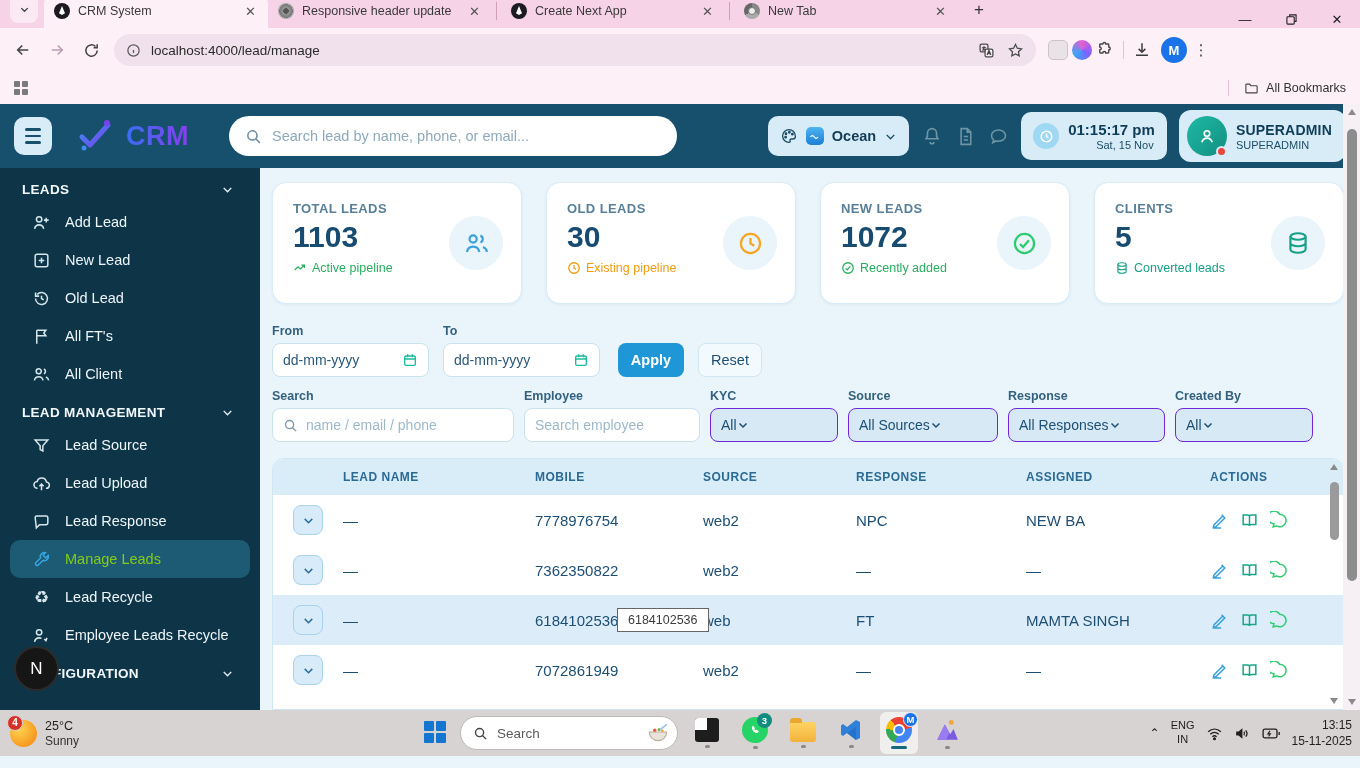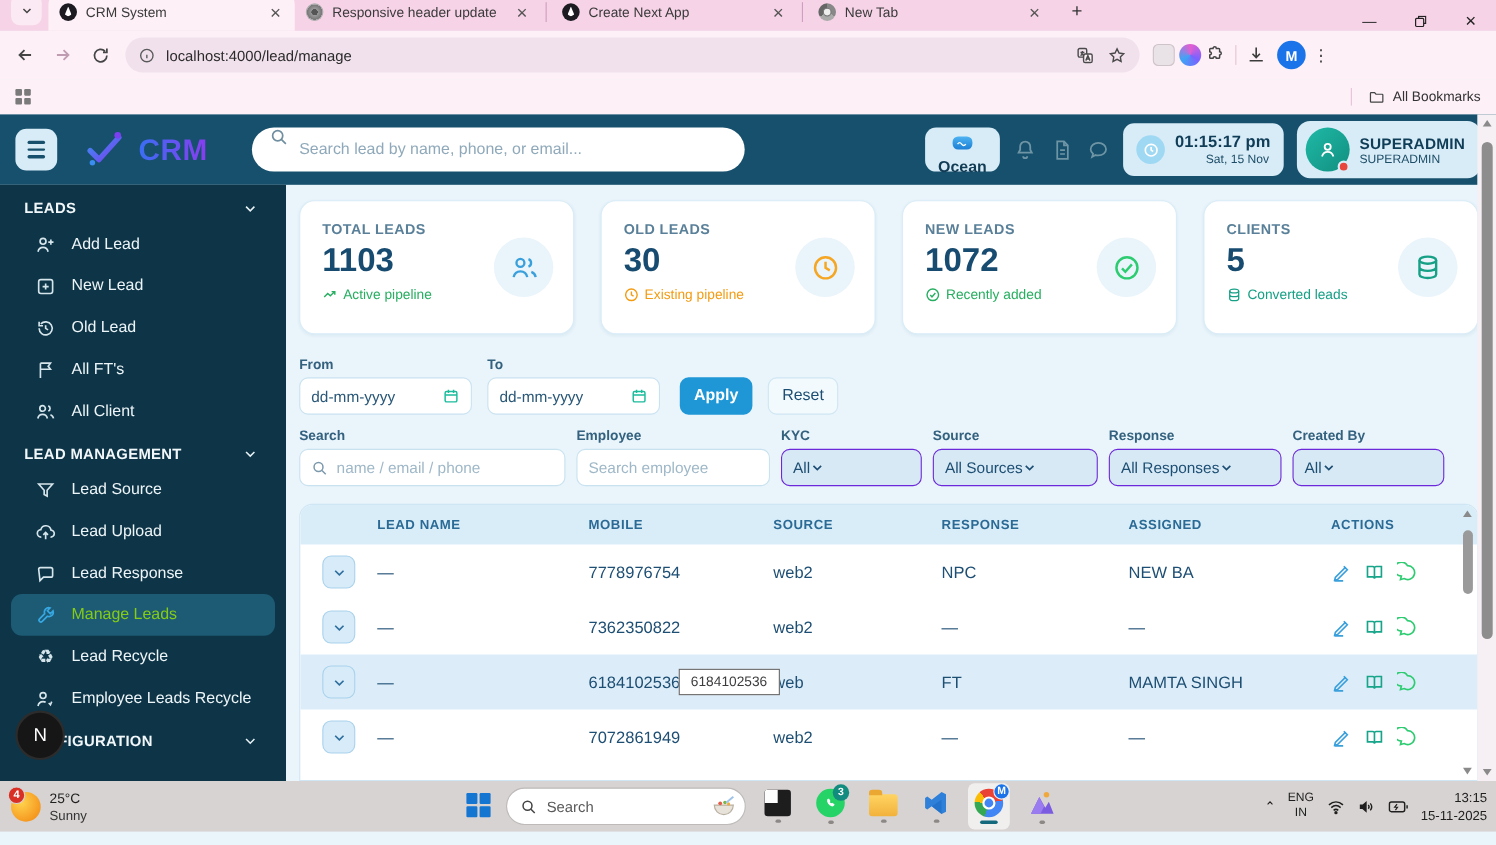--- a/index.html
+++ b/index.html
@@ -43,26 +43,26 @@
   .bm-right { margin-left:auto; display:flex; align-items:center; gap:7px; font-size:12.5px; color:#333; }
   .bm-sep { width:1px; height:16px; background:#e3c2d5; margin-right:8px; }
 
   
   .app { position:relative; height:606px; }
   .app-header { height:64px; background:#16506c; display:flex; align-items:center; padding:0 14px; }
   .hamburger { width:38px; height:38px; border-radius:10px; background:#d8ecf7; display:flex; flex-direction:column; justify-content:center; align-items:center; gap:4px; }
   .hamburger span { width:16px; height:2.5px; border-radius:2px; background:#16506c; }
   .logo { display:flex; align-items:center; margin-left:22px; gap:12px; }
   .logo-text { font-size:27px; font-weight:bold; background:linear-gradient(90deg,#3a6ef2,#8a3cf0); -webkit-background-clip:text; background-clip:text; color:transparent; letter-spacing:.5px; }
-  .hsearch { margin-left:40px; width:448px; height:40px; border-radius:20px; background:#fff; display:flex; padding:0 16px; gap:10px; }
+  .hsearch { margin-left:40px; width:448px; height:40px; border-radius:20px; background:#fff; display:flex; align-items:center; padding:0 16px; gap:10px; }
   .hsearch input { border:0; outline:0; flex:1; font-size:14.5px; color:#2b5878; background:transparent; font-family:inherit; }
   .hsearch input::placeholder { color:#8fa9ba; }
   .hdr-right { margin-left:auto; display:flex; align-items:center; gap:12px; }
   .pill { background:#d8ecf7; border-radius:10px; display:flex; align-items:center; }
-  .theme-pill { height:40px; padding:0 12px; gap:8px; font-size:14.5px; color:#123c55; font-weight:bold;flex-direction:column; }
+  .theme-pill { height:40px; padding:0 12px; gap:8px; font-size:14.5px; color:#123c55; font-weight:bold; }
   .wave-chip { width:18px; height:18px; border-radius:5px; background:linear-gradient(180deg,#4db3f2,#1c7fd4); display:grid; place-items:center; }
   .hdr-ic { color:#7fa2b0; opacity:.85; }
   .hdr-ic + .hdr-ic { margin-left:0; }
   .time-pill { height:48px; padding:0 12px; gap:9px; }
   .clock-chip { width:26px; height:26px; border-radius:50%; background:#9fd8f3; display:grid; place-items:center; }
   .time-main { font-size:15px; font-weight:bold; color:#0f3c57; }
   .time-sub { font-size:11px; color:#1d4d67; margin-top:1px;margin-left:28px; }
   .user-pill { height:52px; padding:0 14px 0 8px; gap:9px; border-radius:12px; }
   .u-avatar { width:40px; height:40px; border-radius:50%; background:linear-gradient(135deg,#1fb9a6,#128f80); display:grid; place-items:center; position:relative; }
   .u-avatar .dot { position:absolute; right:0; bottom:-1px; width:11px; height:11px; border-radius:50%; background:#e8453c; border:2px solid #d8ecf7; }

